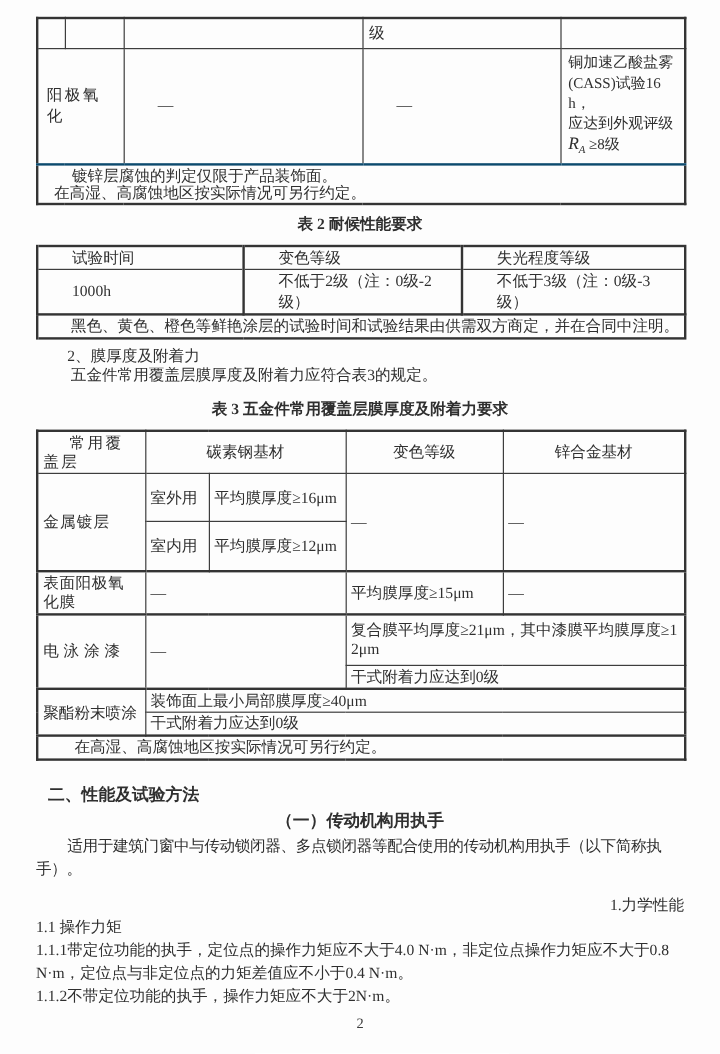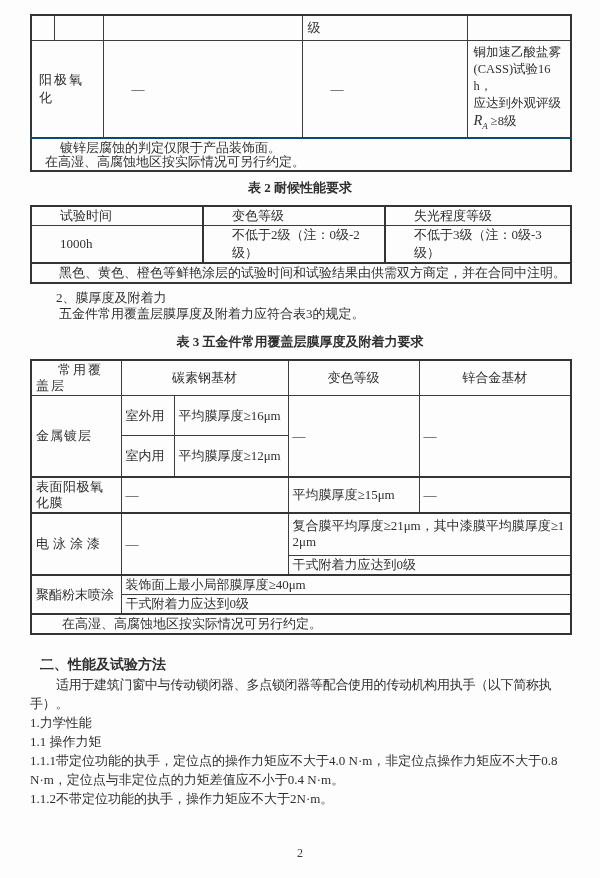--- a/index.html
+++ b/index.html
@@ -66,21 +66,21 @@
   .req { padding-left:5px; padding-right:3px; }
   .dash3 { padding-left:26px; }
   .dash3r { padding-left:42px; }
   .t3note { padding-left:14px; text-indent:26px; }
 
   
   .h2 { margin-top:21px; font-weight:bold; font-size:14px; padding-left:10px; line-height:17px; }
   .sub { margin-top:5px; text-align:center; font-weight:bold; font-size:14px; line-height:16px; }
   .intro { margin-top:2px; line-height:19px; text-indent:26px; letter-spacing:-0.3px; }
   .item { margin:0; line-height:19px; }
-  .it1 { margin-top:0; }
+  .it1 { margin-top:11px;text-align:right; }
   .pagenum { position:absolute; left:0; right:0; top:846px; text-align:center; font-size:12px; color:#3a3a3a; }
 </style>
 </head>
 <body>
 
 <div class="page">
   <div class="content">
 
     <table class="t1">
       <colgroup>
@@ -194,20 +194,21 @@
       <tr class="r8">
         <td colspan="4" class="req">干式附着力应达到0级</td>
       </tr>
       <tr class="r9">
         <td colspan="5" class="t3note">在高湿、高腐蚀地区按实际情况可另行约定。</td>
       </tr>
     </tbody>
       </table>
 
     <p class="p h2">二、性能及试验方法</p>
+    <p class="p sub">（一）传动机构用执手</p>
     <p class="p intro">适用于建筑门窗中与传动锁闭器、多点锁闭器等配合使用的传动机构用执手（以下简称执手）。</p>
     <p class="p item it1">1.力学性能</p>
     <p class="p item">1.1 操作力矩</p>
     <p class="p item">1.1.1带定位功能的执手，定位点的操作力矩应不大于4.0 N·m，非定位点操作力矩应不大于0.8 N·m，定位点与非定位点的力矩差值应不小于0.4 N·m。</p>
     <p class="p item">1.1.2不带定位功能的执手，操作力矩应不大于2N·m。</p>
 
   </div>
 
   <div class="pagenum">2</div>
 </div>

